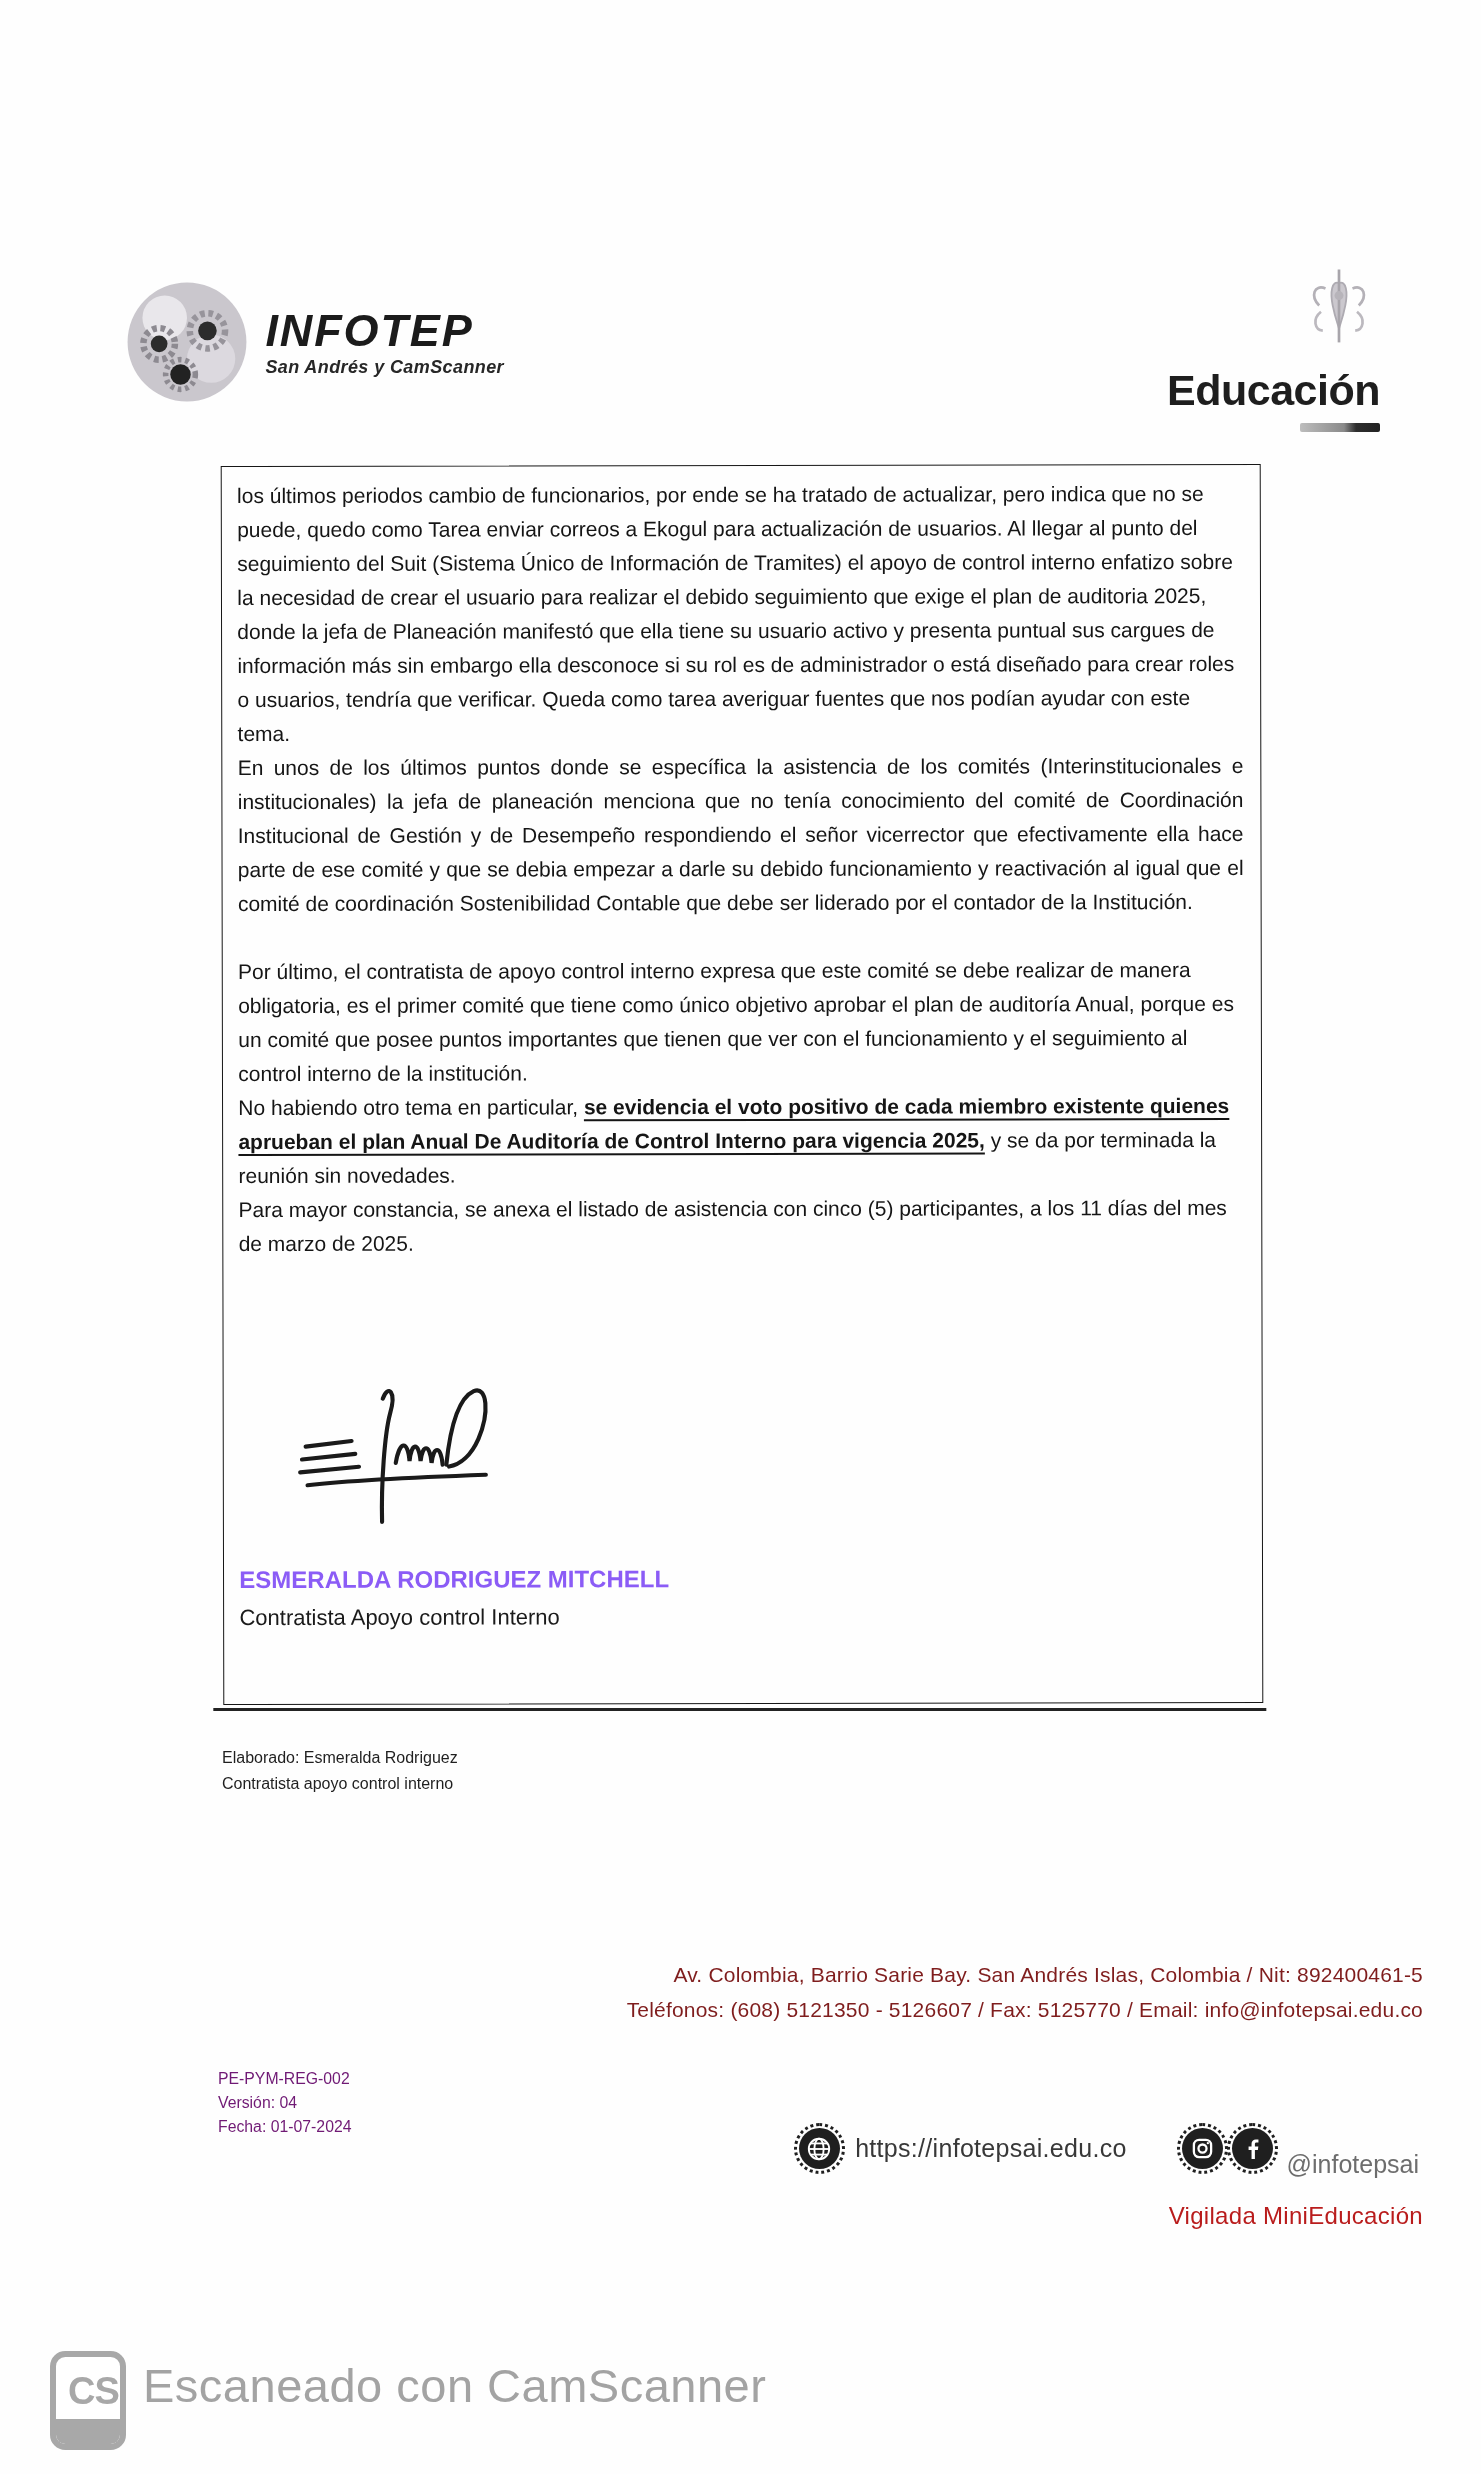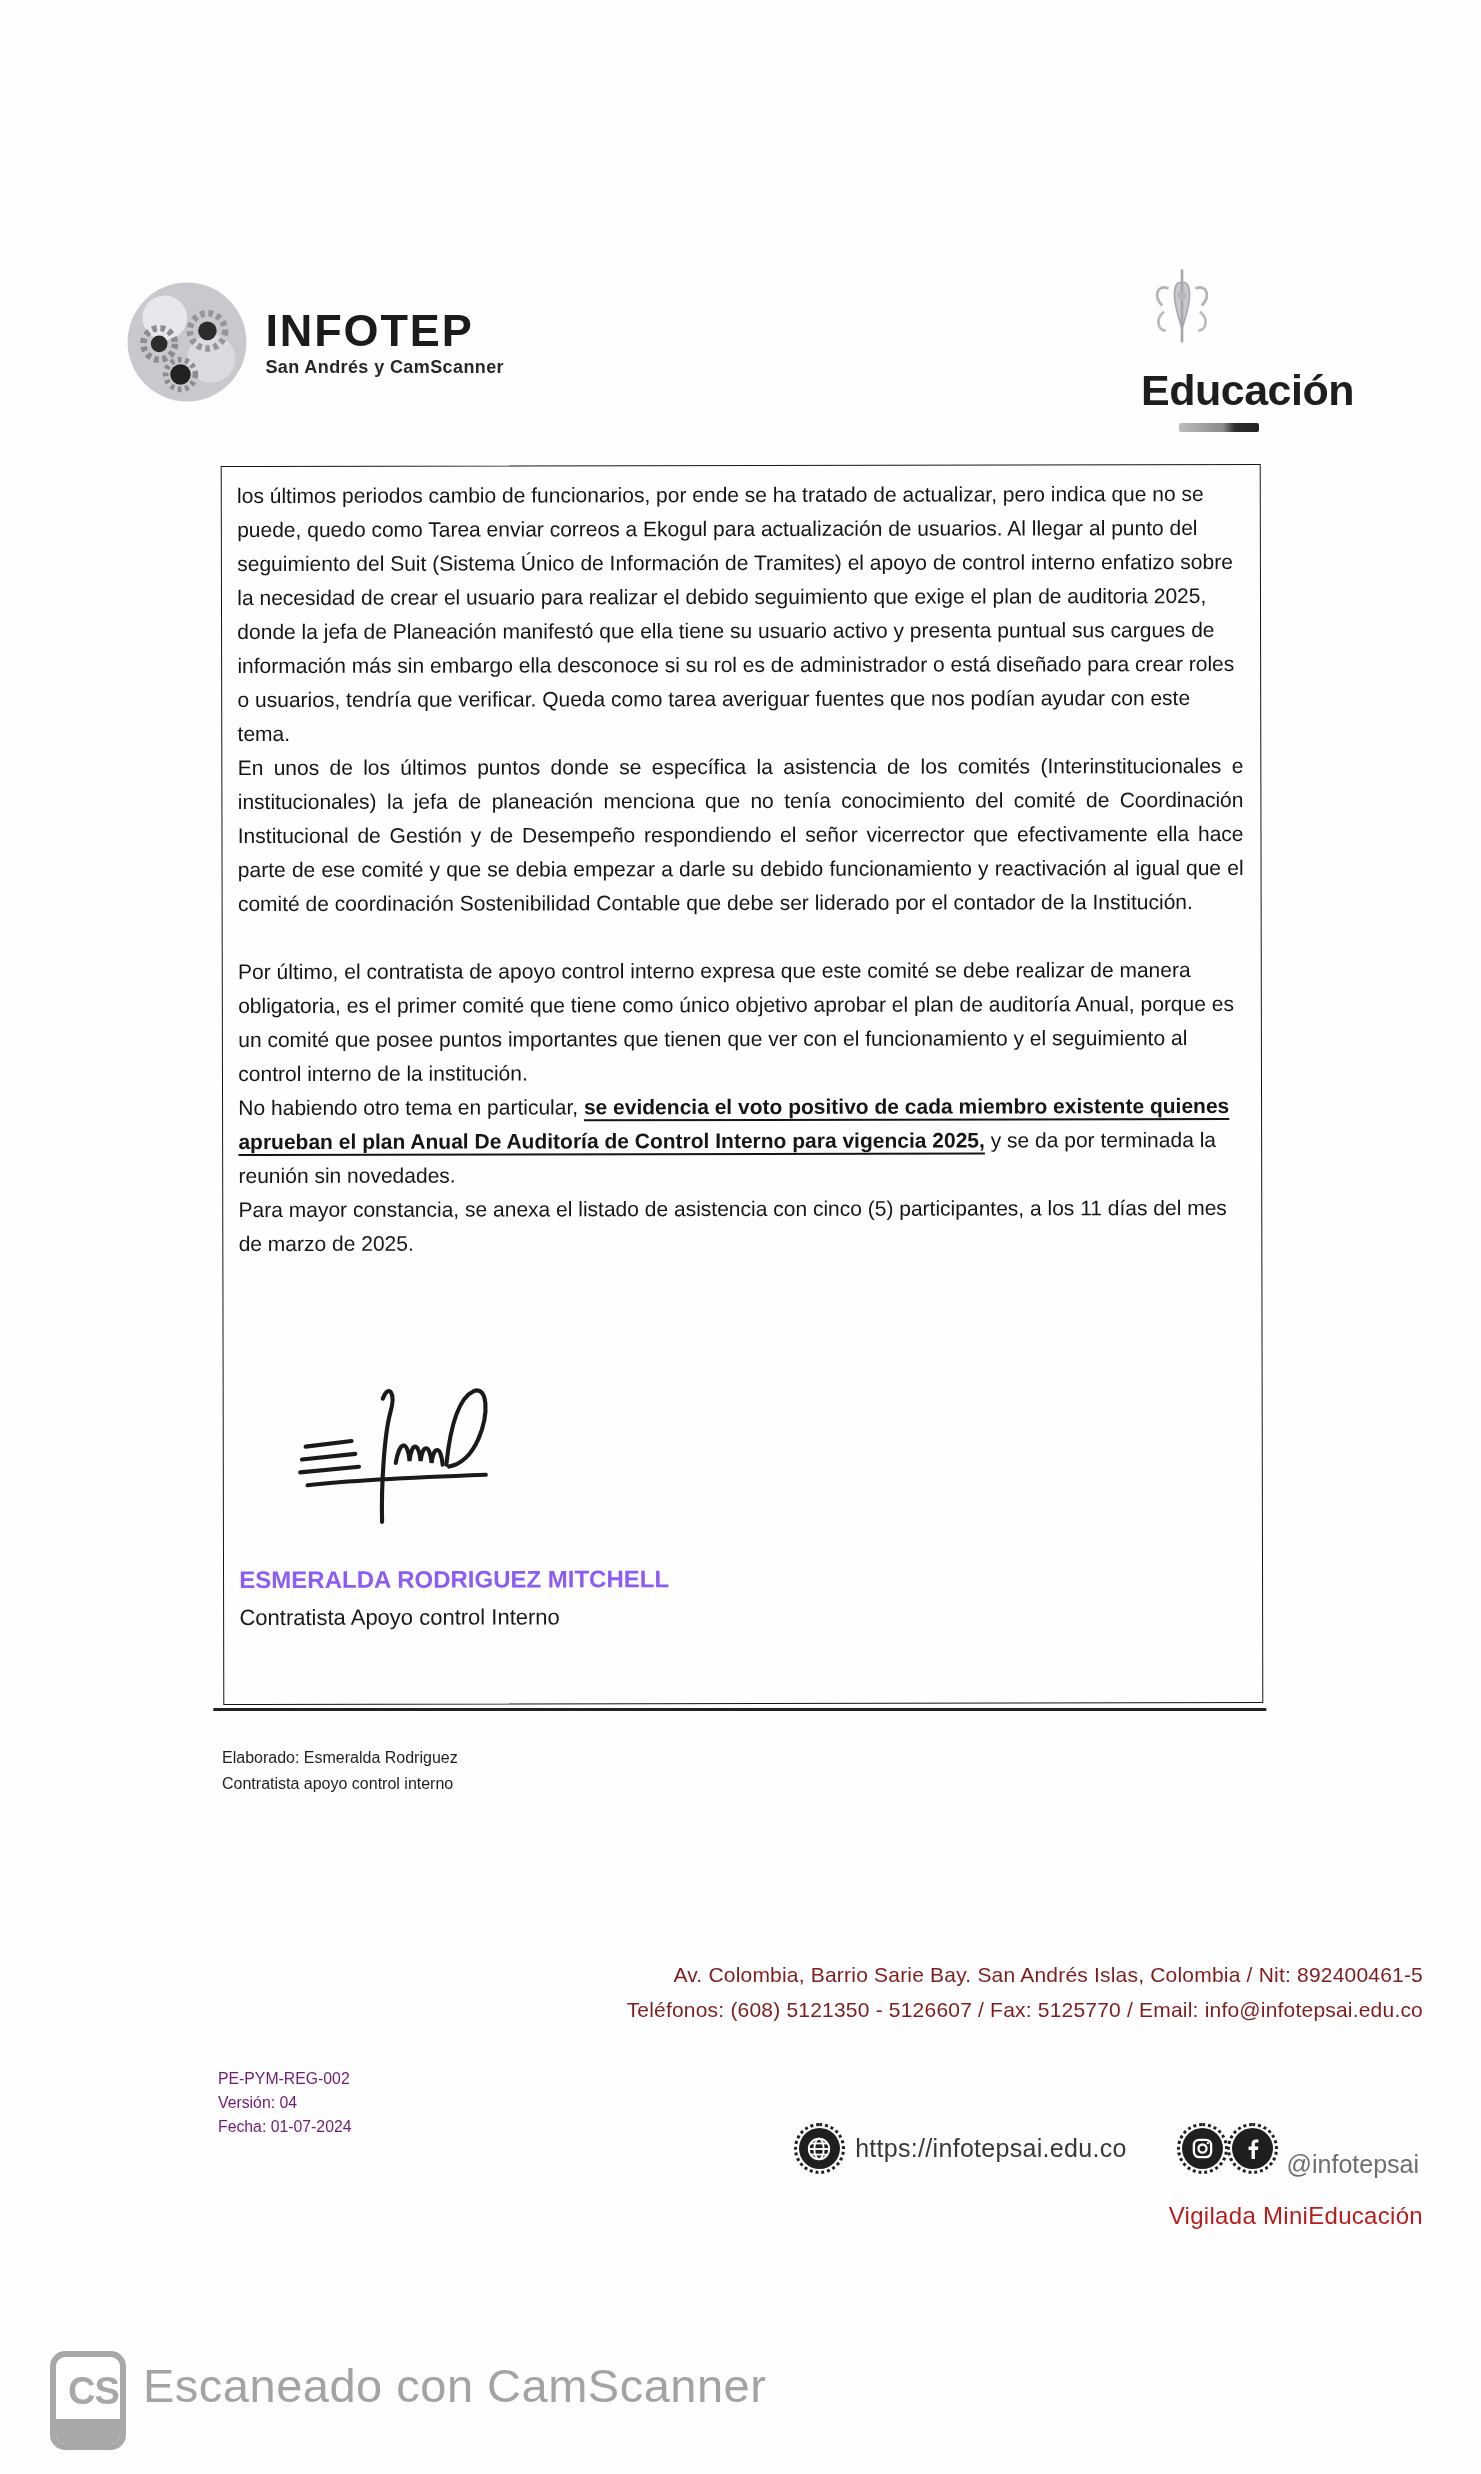--- a/index.html
+++ b/index.html
@@ -6,25 +6,25 @@
   .page{
     position:relative;
     width:1482px;height:2475px;
     background:#fefefe;
     font-family:"Liberation Sans", sans-serif;
     color:#141414;
     overflow:hidden;
     margin:0 auto;
   }
   
-  .hdr-infotep{position:absolute;left:122px;top:275px;display:flex;align-items:center;gap:13.4px;}
+  .hdr-infotep{position:absolute;left:122px;top:275px;display:flex;align-items:center;gap:13.4px;font-style:italic;}
   .hdr-infotep .wordmark{display:flex;flex-direction:column;line-height:1;}
   .infotep-name{font-size:45px;font-weight:bold;letter-spacing:1.9px;color:#1b1b1b;}
   .infotep-sub{font-size:18px;font-weight:bold;color:#272727;margin-top:5.7px;letter-spacing:0.4px;}
-  .hdr-edu{position:absolute;left:1141px;top:265px;width:239px;display:flex;flex-direction:column;align-items:flex-start;}
+  .hdr-edu{position:absolute;left:1141px;top:265px;width:239px;display:flex;flex-direction:column;align-items:flex-end;}
   .edu-label{font-size:43px;font-weight:bold;color:#1e1e1e;letter-spacing:-0.5px;margin-top:1.9px;}
   .edu-smudge{width:80px;height:8.6px;margin-top:8.6px;margin-left:38px;
     background:linear-gradient(90deg,#bdbdbd 0%,#8a8a8a 55%,#2e2e2e 70%,#222 100%);
     border-radius:1.9px;}
   
   .box{
     position:absolute;left:222px;top:465px;width:1040px;height:1239px;
     border:1.9px solid #161616;box-sizing:border-box;
     padding:11.5px 17px 0 15.3px;
     transform:rotate(-0.12deg);

